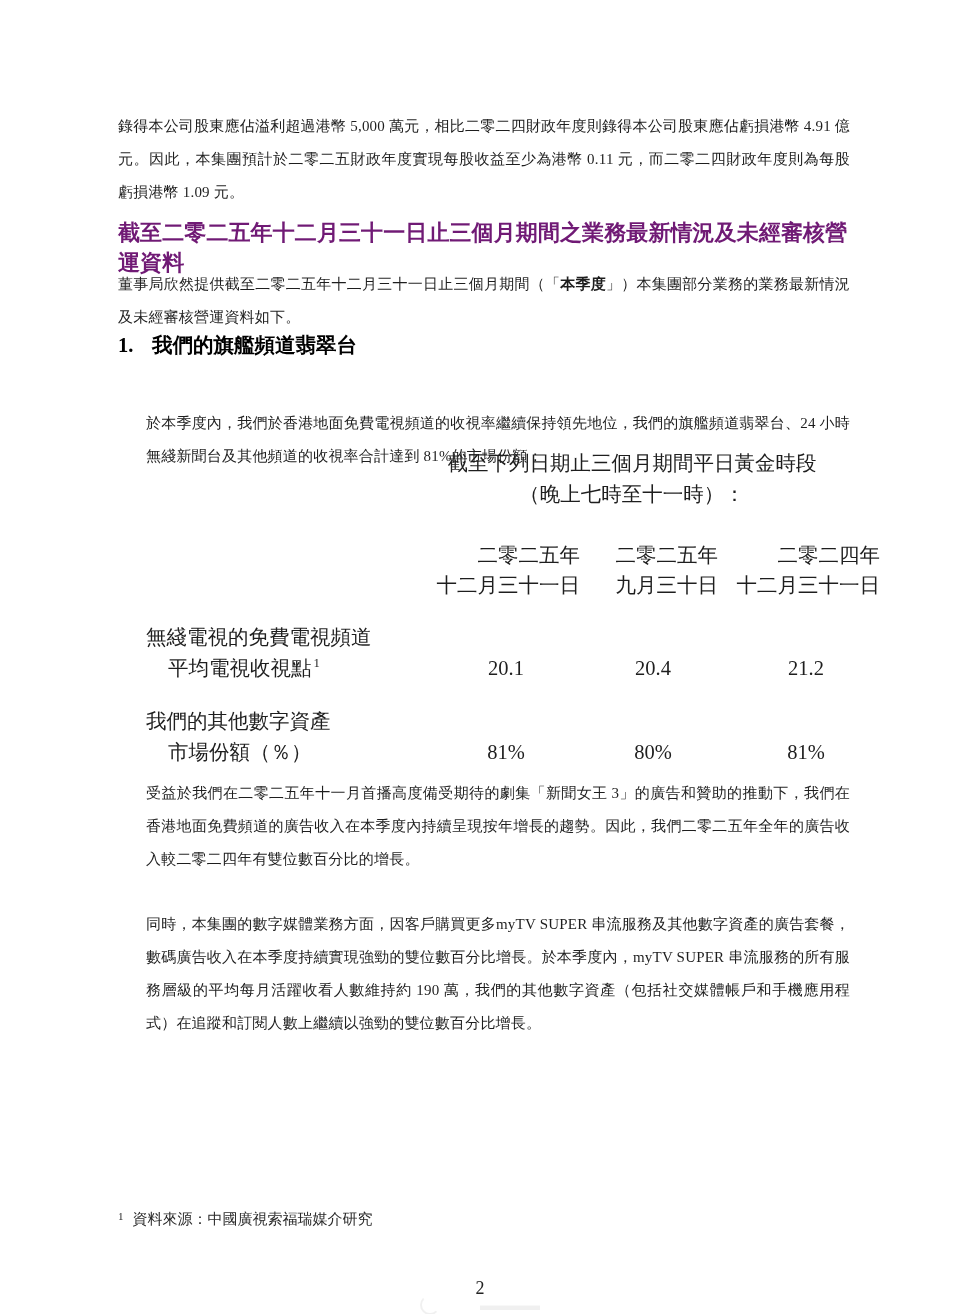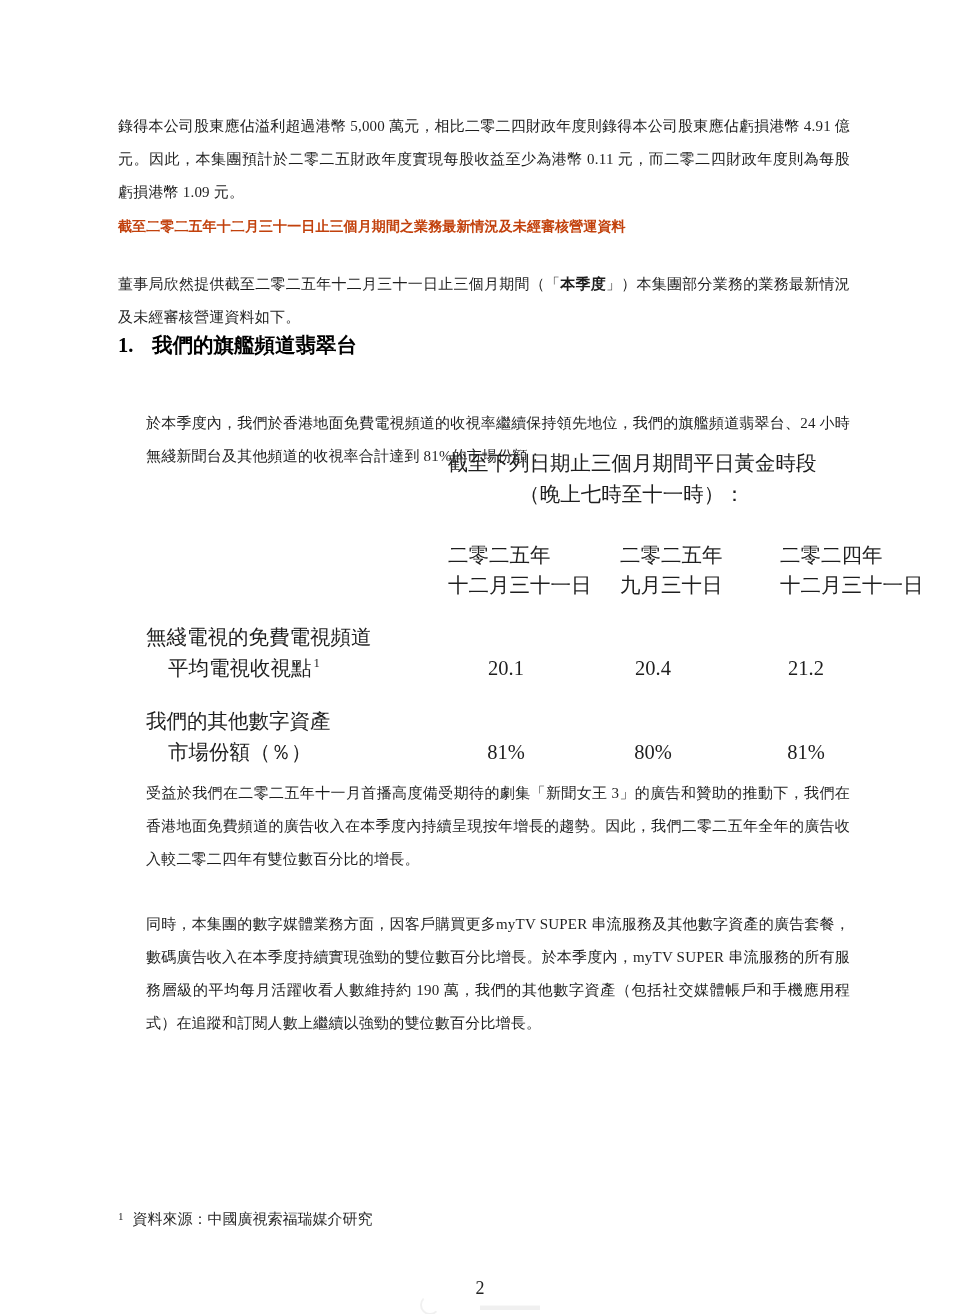--- a/index.html
+++ b/index.html
@@ -39,24 +39,24 @@
     top: 95px;
     width: 732px;
   }
 
   
   #period-heading {
     position: absolute;
     left: 118px;
     top: 200px;
     width: 740px;
-    font-size: 14px;
+    font-size: 22px;
     line-height: 30px;
     font-weight: bold;
-    color: #c2410c;
+    color: #701a75;
     letter-spacing: 0.1px;
   }
 
   #board-para {
     left: 118px;
     top: 253px;
     width: 732px;
   }
   #board-para .b { font-weight: bold; }
 
@@ -97,23 +97,22 @@
     line-height: 31px;
     padding-top: 2px;
   }
   .tbl-head {
     display: flex;
     margin-top: 30px;
   }
   .tbl-head .label-col { width: 286px; flex: none; }
   .tbl-head .col {
     flex: none;
-    text-align: left;
+    text-align: right;
     line-height: 30px;
-    margin-left: 16px;
   }
   .col-1 { width: 148px; }
   .col-2 { width: 130px; }
   .col-3 { width: 148px; }
   .spacer-a { width: 8px; flex: none; }
   .spacer-b { width: 14px; flex: none; }
 
   .tbl-row {
     display: flex;
     margin-top: 22px;

